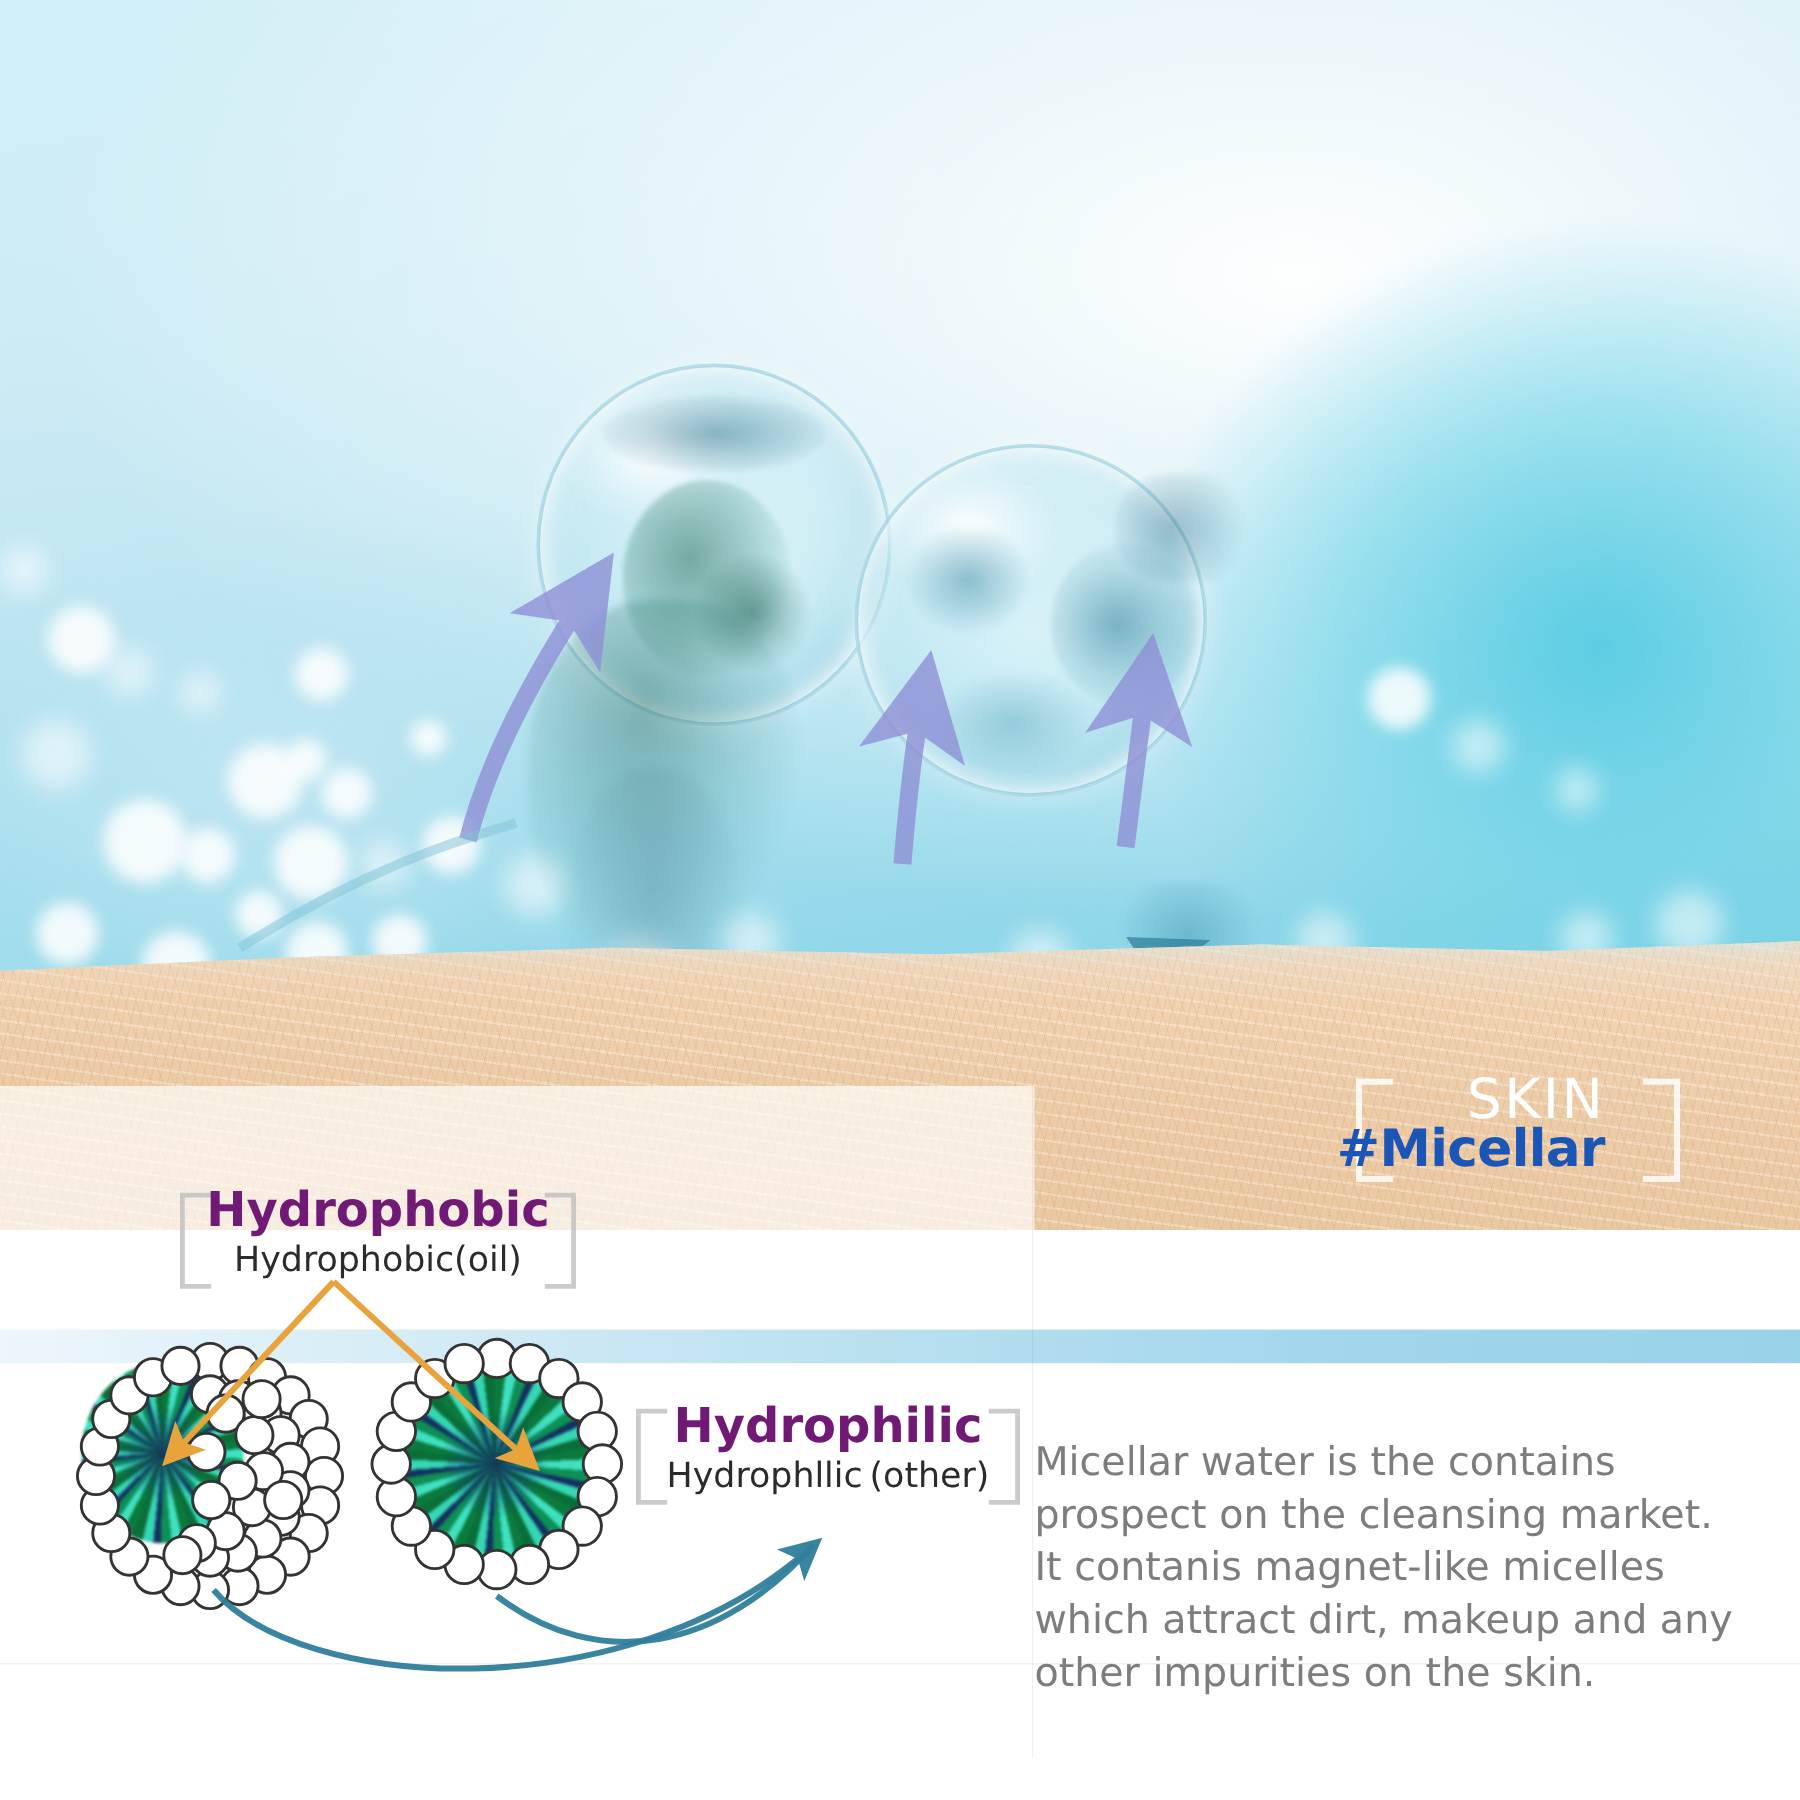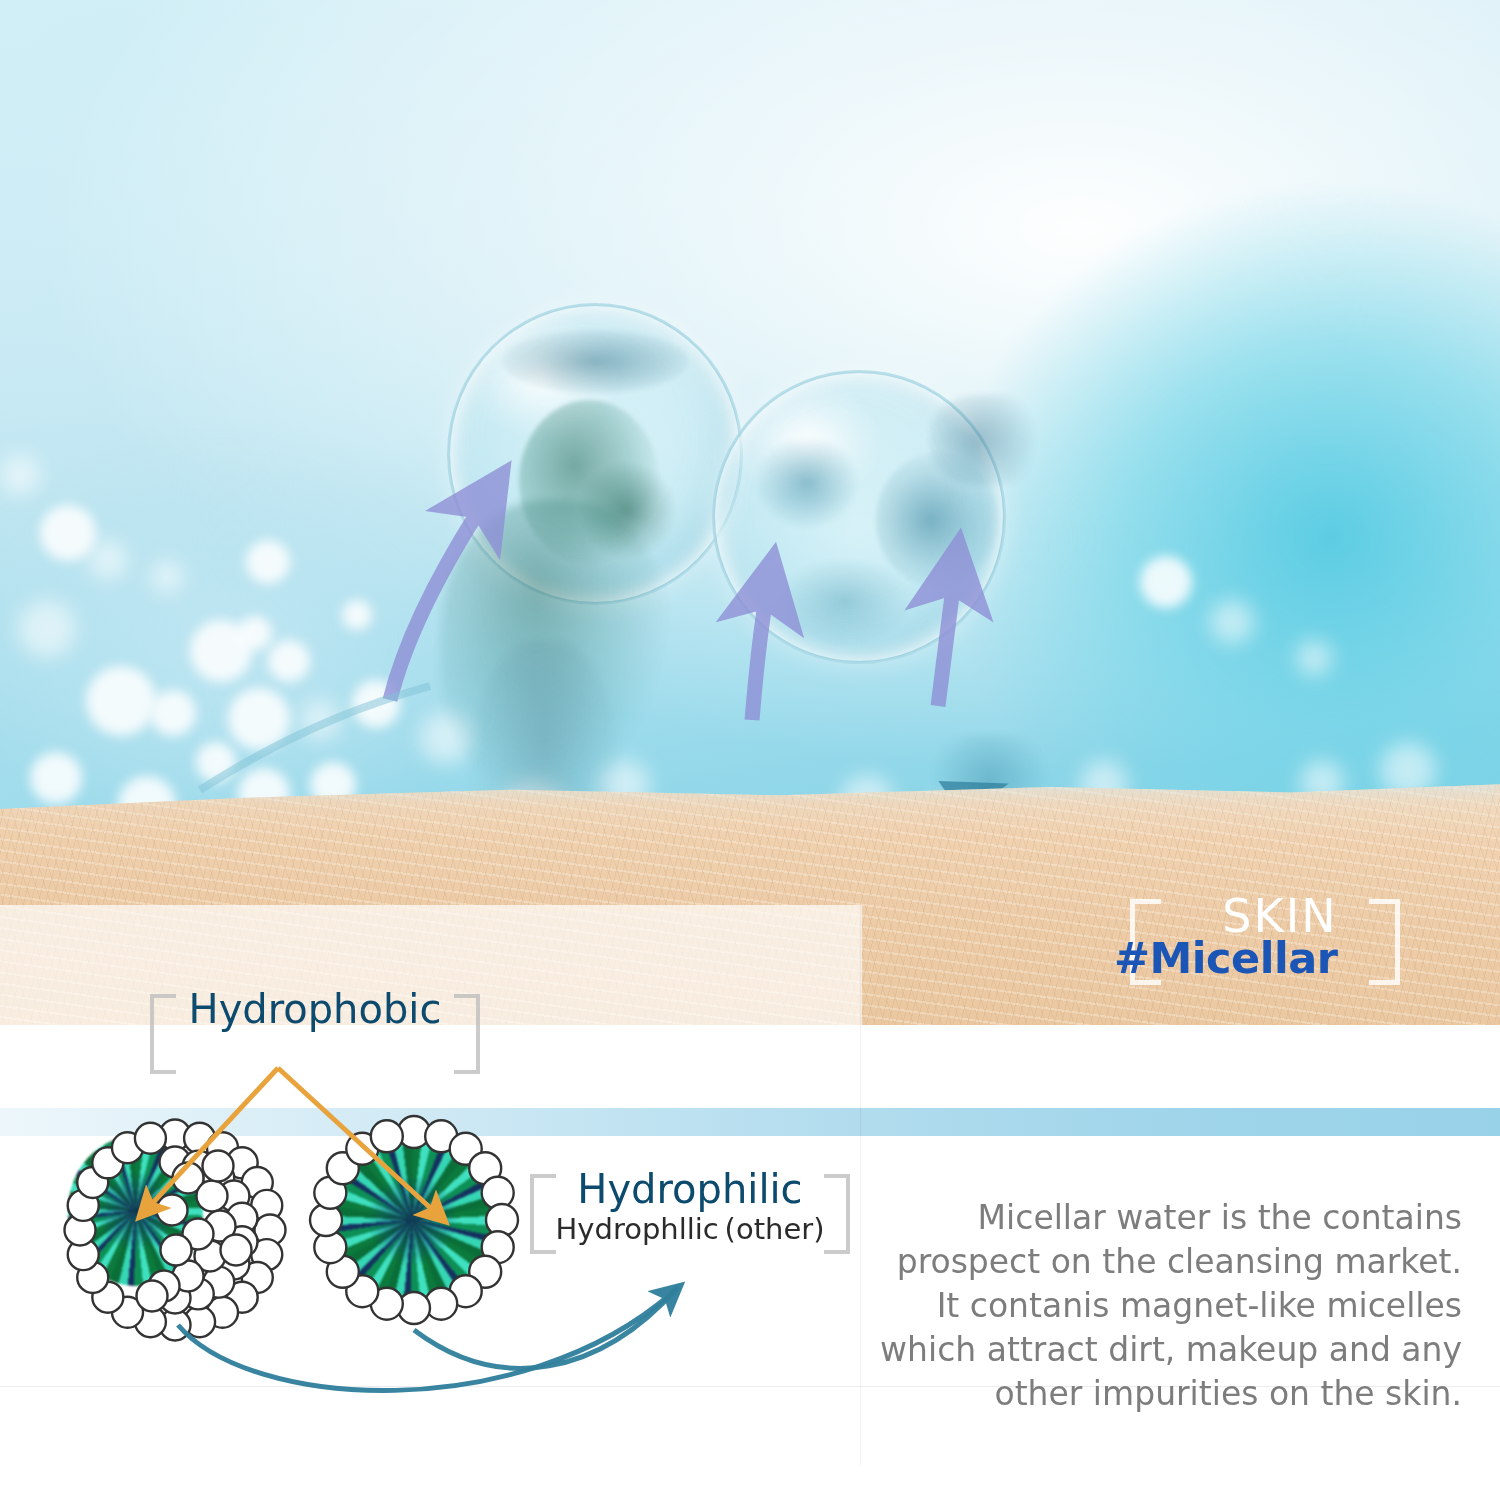--- a/index.html
+++ b/index.html
@@ -152,22 +152,23 @@
   .chip{position:absolute;}
   .chip .brk{
     position:absolute;top:6px;width:22px;height:72px;
     border-top:4px solid rgba(190,190,190,0.8);
     border-bottom:4px solid rgba(190,190,190,0.8);
   }
   .chip .brk.l{left:0;border-left:4px solid rgba(190,190,190,0.8);}
   .chip .brk.r{right:0;border-right:4px solid rgba(190,190,190,0.8);}
   .chip .big{
     position:absolute;left:0;top:-2px;width:100%;text-align:center;
-    font-size:40px;color:#0c4a6e;letter-spacing:0px;
-    font-family:"DejaVu Sans","Liberation Sans",sans-serif;
+    font-size:40px;color:#701a75;letter-spacing:0px;
+    font-family:"DejaVu Sans","Liberation Sans",sans-serif;
+    font-weight:bold;
   }
   .chip .small{
     position:absolute;left:0;top:44px;width:100%;text-align:center;
     font-size:29px;color:#2b2b2b;
     font-family:"DejaVu Sans","Liberation Sans",sans-serif;
   }
 
   #chip-phobic{left:150px;top:988px;width:330px;height:92px;}
   #chip-philic{left:530px;top:1168px;width:320px;height:92px;}
 
@@ -190,21 +191,21 @@
     background:radial-gradient(circle at 50% 50%, rgba(14,40,80,0.85) 0%, rgba(14,60,110,0.35) 45%, rgba(0,0,0,0) 72%);
   }
   .headsvg{position:absolute;left:0;top:0;overflow:visible;}
 
   
   .body-copy{
     position:absolute;left:862px;top:1196px;width:600px;
     font-size:33px;line-height:44px;color:#7d7d7d;
     font-family:"DejaVu Sans","Liberation Sans",sans-serif;
   }
-  .body-copy p{margin:0;text-align:right;}
+  .body-copy p{margin:0;}
 </style>
 </head>
 <body>
 
 <div id="stage">
 
   <div class="hero">
     <div class="hero-sky"></div>
     <div class="hero-cyan"></div>
     <div class="hero-leftglow"></div>
@@ -304,20 +305,21 @@
 
   <div class="lower"></div>
   <div class="blueband"></div>
   <div class="hairline"></div>
   <div class="vline"></div>
 
   <div class="chip" id="chip-phobic">
     <div class="brk l"></div>
     <div class="brk r"></div>
     <div class="big">Hydrophobic</div>
+    <div class="small">Hydrophobic(oil)</div>
   </div>
 
   <div class="chip" id="chip-philic">
     <div class="brk l"></div>
     <div class="brk r"></div>
     <div class="big">Hydrophilic</div>
     <div class="small">Hydrophllic (other)</div>
   </div>
 
   <div class="micelle" style="left:60px;top:1118px;width:230px;height:230px;">

